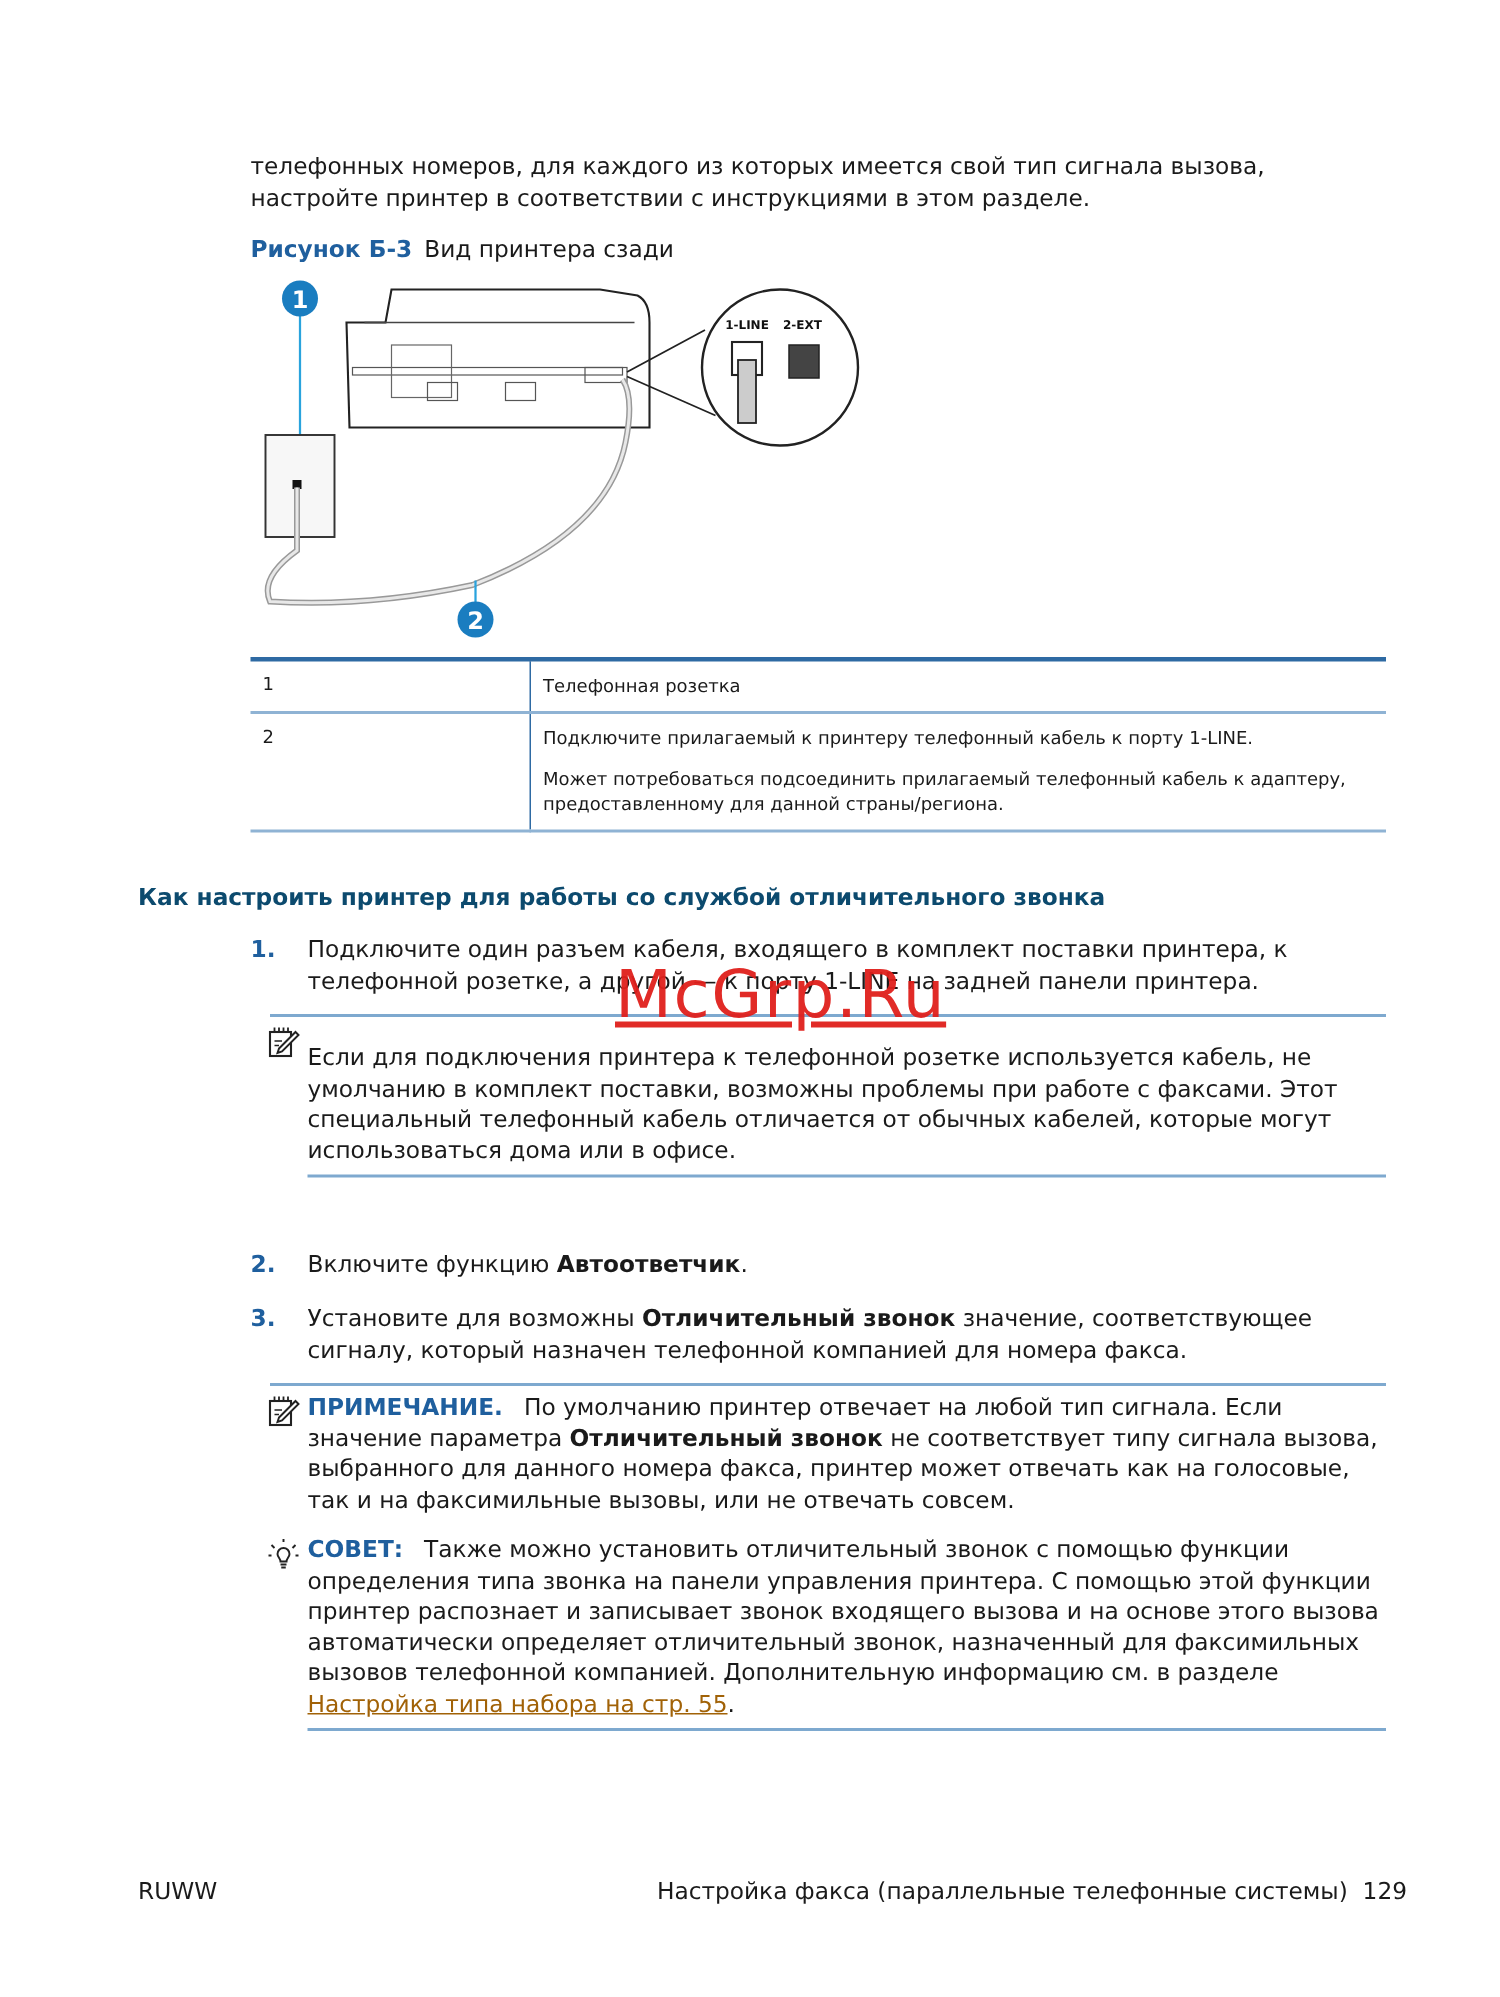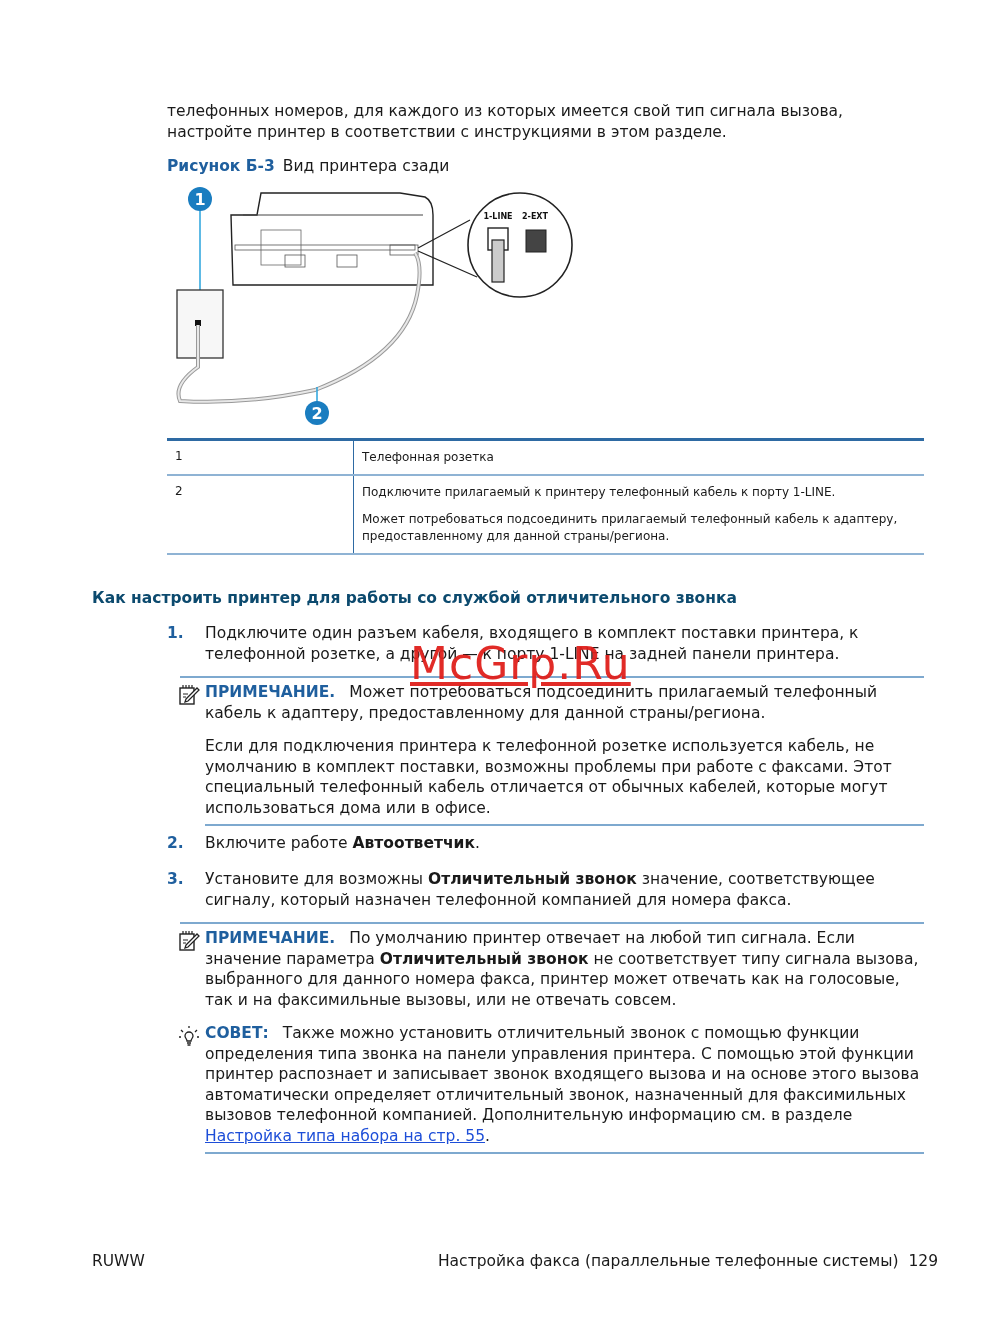--- a/index.html
+++ b/index.html
@@ -21,21 +21,21 @@
   .section-head { left:92px; top:589px; font-size:15.5px; font-weight:bold; color:#0c4a6e; }
   .step { left:167px; width:760px; }
   .step .n { position:absolute; left:0; top:0; font-weight:bold; color:#1f5f9e; }
   .step .t { margin-left:38px; }
   .note { left:180px; width:744px; border-top:2px solid #7ea9cf; padding-top:4px; }
   .note .lbl { color:#1f5f9e; font-weight:bold; margin-right:14px; }
   .note .ic { position:absolute; left:-2px; top:6px; width:22px; height:22px; }
   .note .txt { margin-left:25px; }
   .note .para2 { margin-left:25px; margin-top:13px; padding-bottom:6px; border-bottom:2px solid #7ea9cf; }
   .tip-end { border-bottom:2px solid #7ea9cf; padding-bottom:6px; }
-  a.link { color:#1d4ed8; text-decoration:underline; }
+  a.link { color:#a16207; text-decoration:underline; }
   .footer { top:1252px; font-size:15.5px; }
   .watermark { left:410px; top:638px; font-size:44px; color:#e0201c; font-family:"DejaVu Sans", sans-serif; letter-spacing:1px; opacity:0.95;text-decoration:underline; }
 </style>
 </head>
 <body>
 
 <div class="abs body-text intro">телефонных номеров, для каждого из которых имеется свой тип сигнала вызова, настройте принтер в соответствии с инструкциями в этом разделе.</div>
 
 <div class="abs fig-cap">
   <span class="lbl">Рисунок Б-3</span><span>Вид принтера сзади</span>
@@ -101,27 +101,26 @@
   <div class="t">Подключите один разъем кабеля, входящего в комплект поставки принтера, к телефонной розетке, а другой — к порту 1-LINE на задней панели принтера.</div>
 </div>
 
 <div class="abs body-text note" style="top:676px;">
   <svg class="ic" viewBox="0 0 22 22">
       <rect x="2" y="4" width="14" height="16" fill="none" stroke="#222" stroke-width="1.4"></rect>
       <path d="M5 4 V1 M8 4 V1 M11 4 V1 M14 4 V1" stroke="#222" stroke-width="1.2"></path>
       <path d="M8 15 L19 4 L21 6 L10 17 L7 18 Z" fill="#fff" stroke="#222" stroke-width="1.3"></path>
       <path d="M5 10 H10 M5 13 H8" stroke="#222" stroke-width="1"></path>
     </svg>
-  <div class="txt"><span class="lbl">ПРИМЕЧАНИЕ.</span><span>Может потребоваться подсоединить прилагаемый телефонный кабель к адаптеру, предоставленному для данной страны/региона.</span></div>
   <div class="para2">Если для подключения принтера к телефонной розетке используется кабель, не умолчанию в комплект поставки, возможны проблемы при работе с факсами. Этот специальный телефонный кабель отличается от обычных кабелей, которые могут использоваться дома или в офисе.</div>
 </div>
 
 <div class="abs body-text step" style="top:833px;">
   <span class="n">2.</span>
-  <div class="t"><span>Включите работе </span><b>Автоответчик</b><span>.</span></div>
+  <div class="t"><span>Включите функцию </span><b>Автоответчик</b><span>.</span></div>
 </div>
 
 <div class="abs body-text step" style="top:869px;">
   <span class="n">3.</span>
   <div class="t"><span>Установите для возможны </span><b>Отличительный звонок</b><span> значение, соответствующее сигналу, который назначен телефонной компанией для номера факса.</span></div>
 </div>
 
 <div class="abs body-text note" style="top:922px;">
   <svg class="ic" viewBox="0 0 22 22">
       <rect x="2" y="4" width="14" height="16" fill="none" stroke="#222" stroke-width="1.4"></rect>

